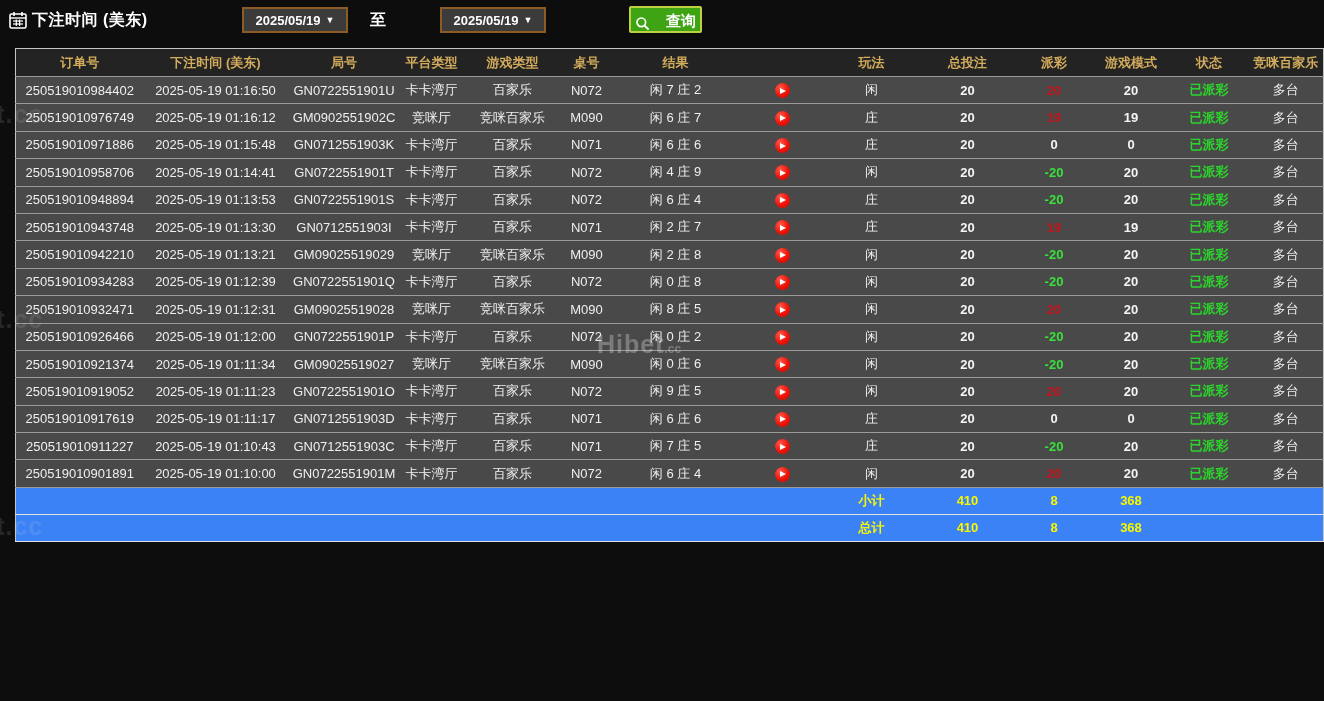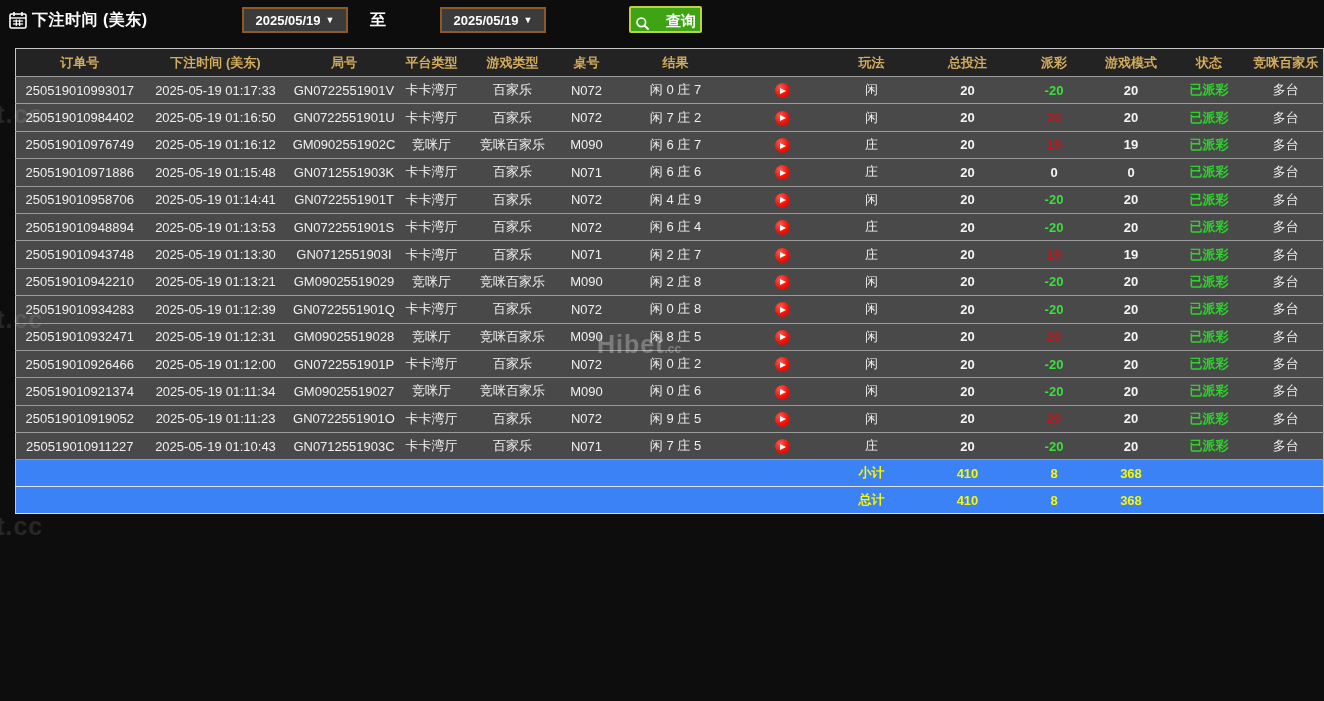--- a/index.html
+++ b/index.html
@@ -146,36 +146,20 @@
           <th>玩法</th>
           <th>总投注</th>
           <th>派彩</th>
           <th>游戏模式</th>
           <th>状态</th>
           <th>竞咪百家乐</th>
         </tr>
       </thead>
     <tbody id="tbody">
         <tr>
-          <td>250519010993017</td>
-          <td>2025-05-19 01:17:33</td>
-          <td>GN0722551901V</td>
-          <td>卡卡湾厅</td>
-          <td>百家乐</td>
-          <td>N072</td>
-          <td>闲 0 庄 7</td>
-          <td><span class="play-btn"></span></td>
-          <td>闲</td>
-          <td class="num">20</td>
-          <td class="pay-neg">-20</td>
-          <td class="num">20</td>
-          <td class="status">已派彩</td>
-          <td>多台</td>
-        </tr>
-        <tr>
           <td>250519010984402</td>
           <td>2025-05-19 01:16:50</td>
           <td>GN0722551901U</td>
           <td>卡卡湾厅</td>
           <td>百家乐</td>
           <td>N072</td>
           <td>闲 7 庄 2</td>
           <td><span class="play-btn"></span></td>
           <td>闲</td>
           <td class="num">20</td>
@@ -354,31 +338,63 @@
           <td>闲 9 庄 5</td>
           <td><span class="play-btn"></span></td>
           <td>闲</td>
           <td class="num">20</td>
           <td class="pay-pos">20</td>
           <td class="num">20</td>
           <td class="status">已派彩</td>
           <td>多台</td>
         </tr>
         <tr>
+          <td>250519010917619</td>
+          <td>2025-05-19 01:11:17</td>
+          <td>GN0712551903D</td>
+          <td>卡卡湾厅</td>
+          <td>百家乐</td>
+          <td>N071</td>
+          <td>闲 6 庄 6</td>
+          <td><span class="play-btn"></span></td>
+          <td>庄</td>
+          <td class="num">20</td>
+          <td class="pay-zero">0</td>
+          <td class="num">0</td>
+          <td class="status">已派彩</td>
+          <td>多台</td>
+        </tr>
+        <tr>
           <td>250519010911227</td>
           <td>2025-05-19 01:10:43</td>
           <td>GN0712551903C</td>
           <td>卡卡湾厅</td>
           <td>百家乐</td>
           <td>N071</td>
           <td>闲 7 庄 5</td>
           <td><span class="play-btn"></span></td>
           <td>庄</td>
           <td class="num">20</td>
           <td class="pay-neg">-20</td>
+          <td class="num">20</td>
+          <td class="status">已派彩</td>
+          <td>多台</td>
+        </tr>
+        <tr>
+          <td>250519010901891</td>
+          <td>2025-05-19 01:10:00</td>
+          <td>GN0722551901M</td>
+          <td>卡卡湾厅</td>
+          <td>百家乐</td>
+          <td>N072</td>
+          <td>闲 6 庄 4</td>
+          <td><span class="play-btn"></span></td>
+          <td>闲</td>
+          <td class="num">20</td>
+          <td class="pay-pos">20</td>
           <td class="num">20</td>
           <td class="status">已派彩</td>
           <td>多台</td>
         </tr>
         <tr class="totals">
           <td></td>
           <td></td>
           <td></td>
           <td></td>
           <td></td>

